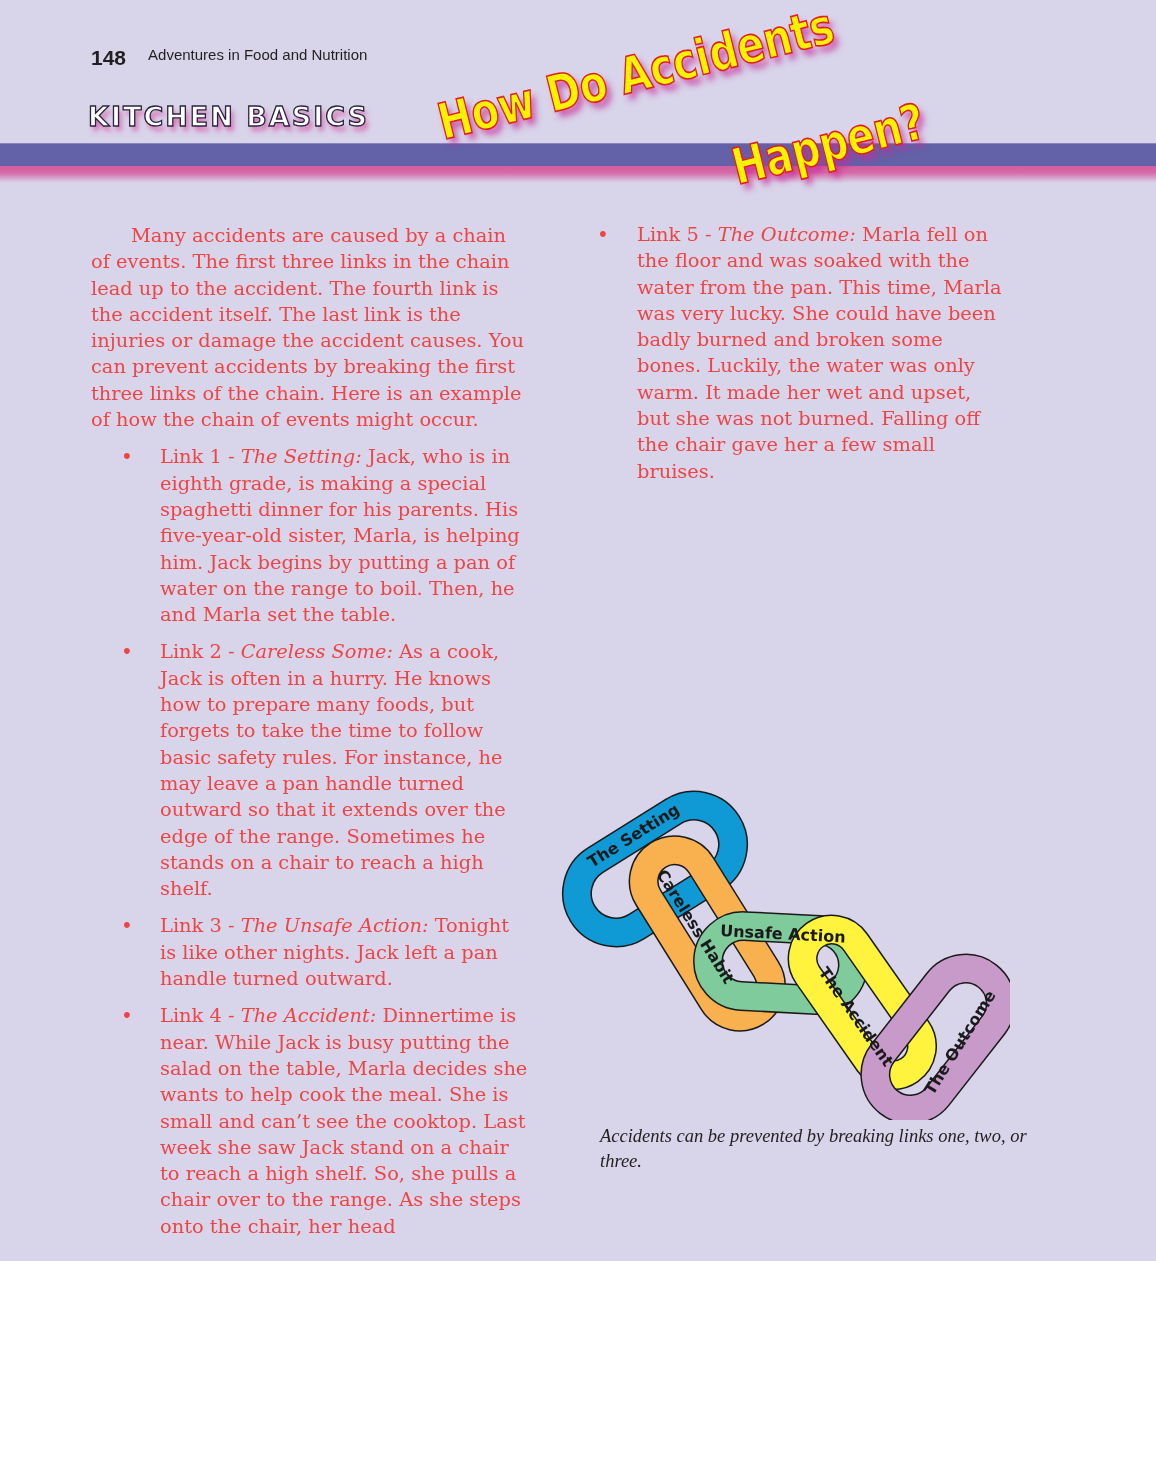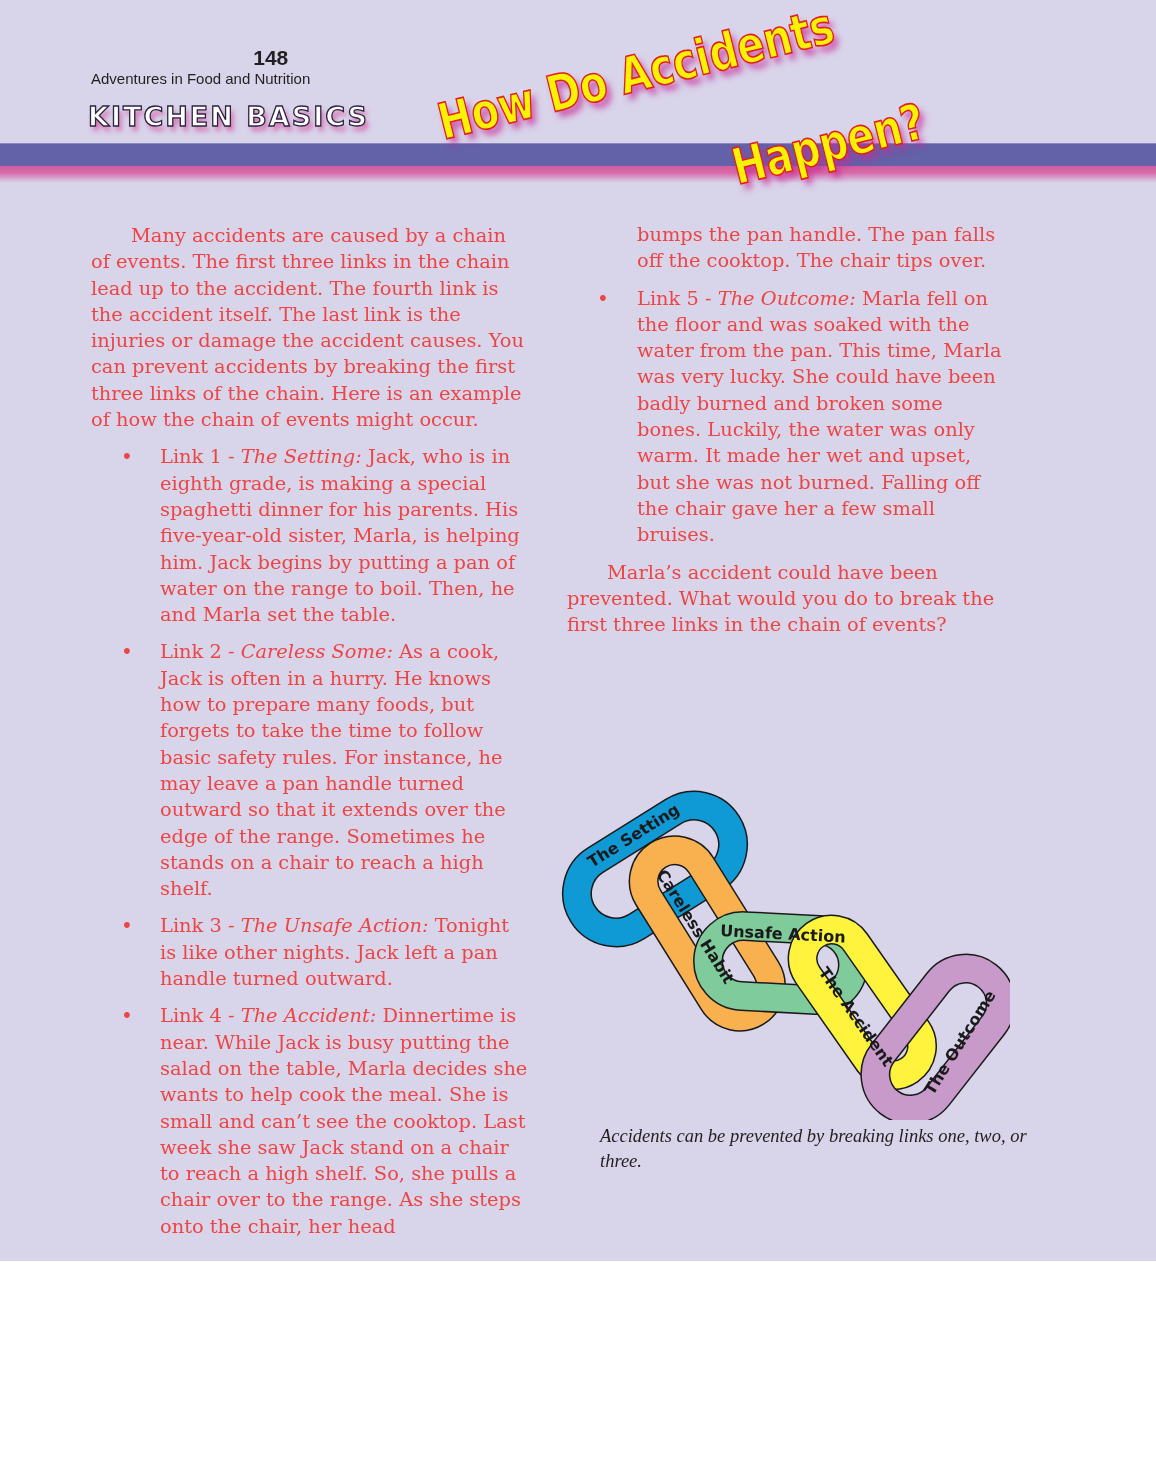--- a/index.html
+++ b/index.html
@@ -1,21 +1,21 @@
 <!DOCTYPE html>
 <html><head>
 <meta charset="utf-8">
 <style>
   * { box-sizing: border-box; margin: 0; padding: 0; }
   html, body { width: 1156px; height: 1479px; background: #ffffff; overflow: hidden; }
   body { position: relative; font-family: "DejaVu Serif", "Liberation Serif", serif; color: #231f20; }
 
   .page-bg { position: absolute; left: 0; top: 0; width: 1156px; height: 1261px; background: #d8d4ea; }
 
-  .running-head { position: absolute; left: 91px; top: 46px; height: 28px; display: flex; align-items: flex-end; flex-direction: column; }
+  .running-head { position: absolute; left: 91px; top: 46px; height: 28px; display: flex; align-items: flex-start; }
   .page-num { font-family: "Liberation Sans", sans-serif; font-weight: bold; font-size: 21px; color: #231f20; margin-right: 22px; }
   .book-title { font-family: Liberation Sans, sans-serif; font-size: 15px; color: #231f20; }
 
   .section-label {
     position: absolute; left: 88px; top: 101px;
     font-family: "DejaVu Sans", sans-serif; font-weight: bold; font-size: 27px; letter-spacing: 2px;
     color: #ffffff; -webkit-text-stroke: 1.3px #2a2540;
     text-shadow: 3px 5px 5px rgba(214,80,160,0.75);
   }
 
@@ -85,29 +85,25 @@
     </li>
     <li class="bullet">
       <span class="dot">•</span>
       <span>Link 4 - </span><em>The Accident:</em><span> Dinnertime is near. While Jack is busy putting the salad on the table, Marla decides she wants to help cook the meal. She is small and can’t see the cooktop. Last week she saw Jack stand on a chair to reach a high shelf. So, she pulls a chair over to the range. As she steps onto the chair, her head</span>
     </li>
   </ul>
 </div>
 
 <div class="col col-right">
   <ul class="bullets">
-    <li class="bullet cont">
-      <span>bumps the pan handle. The pan falls off the cooktop. The chair tips over.</span>
-    </li>
     <li class="bullet">
       <span class="dot">•</span>
       <span>Link 5 - </span><em>The Outcome:</em><span> Marla fell on the floor and was soaked with the water from the pan. This time, Marla was very lucky. She could have been badly burned and broken some bones. Luckily, the water was only warm. It made her wet and upset, but she was not burned. Falling off the chair gave her a few small bruises.</span>
     </li>
   </ul>
-  <p class="para">Marla’s accident could have been prevented. What would you do to break the first three links in the chain of events?</p>
 </div>
 
 <svg class="chain" viewBox="0 0 450 330" xmlns="http://www.w3.org/2000/svg">
 
   <g>
     <rect x="10" y="40" width="170" height="78" rx="39" transform="rotate(-32 95 79)" fill="none" stroke="#1a1a1a" stroke-width="30"></rect>
     <rect x="10" y="40" width="170" height="78" rx="39" transform="rotate(-32 95 79)" fill="none" stroke="#0f9ad6" stroke-width="27"></rect>
   </g>
 
   <g>

